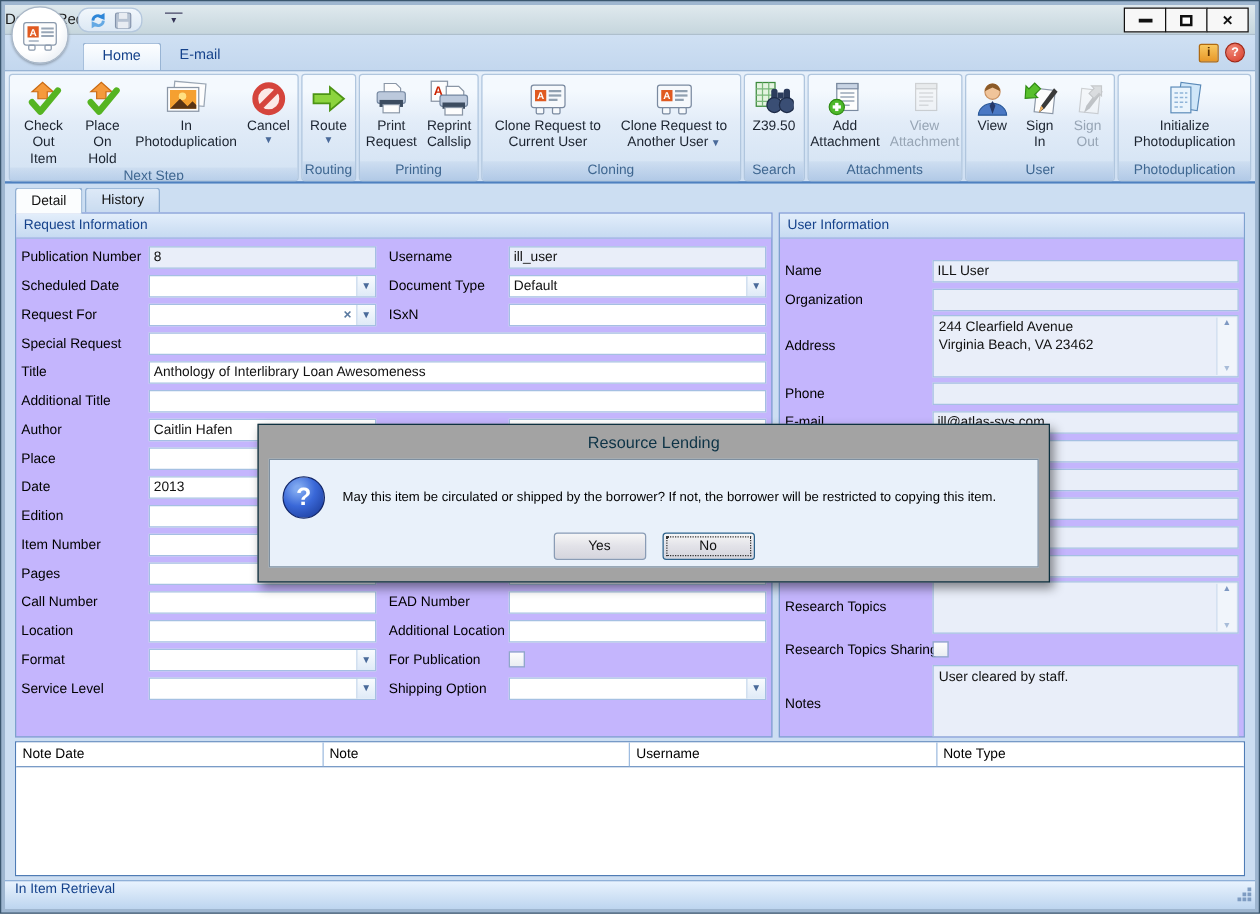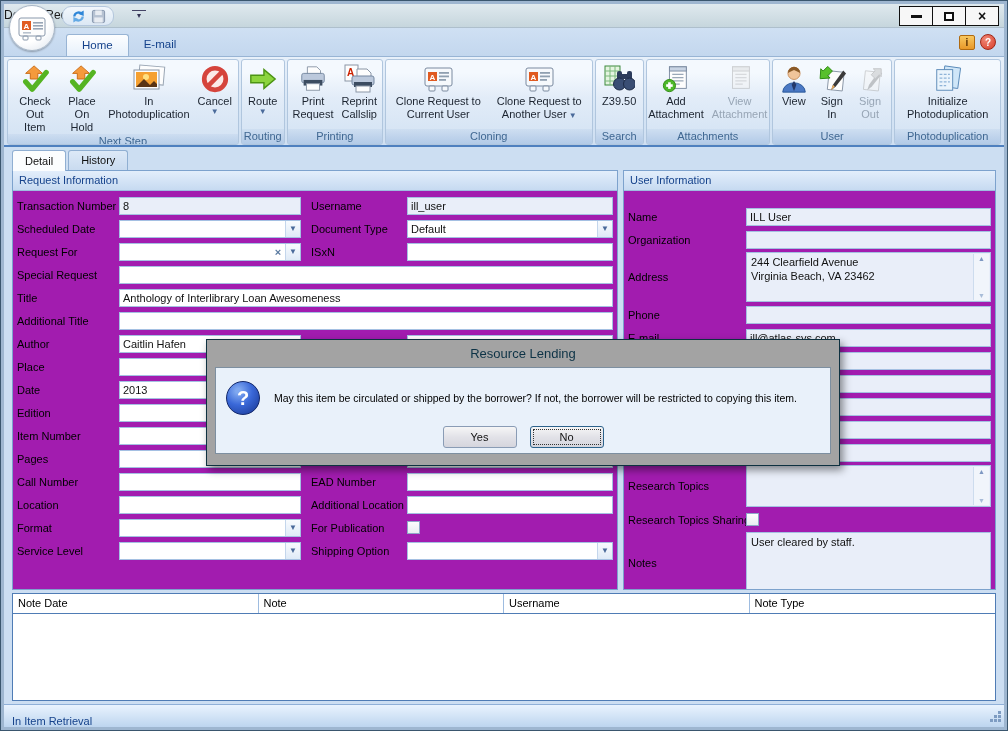--- a/index.html
+++ b/index.html
@@ -63,21 +63,21 @@
                   background:linear-gradient(rgba(180,202,230,.25),rgba(165,192,226,.7)); line-height:14px; }
 
   
   .main { flex:1; background:#ccdef2; padding:1px 8px 0; display:flex; flex-direction:column; position:relative; }
   .doc-tabs { height:22px; display:flex; align-items:flex-end; flex:none; }
   .dtab { padding:3px 12px 4px; border:1px solid #90afd2; border-bottom:none; border-radius:3px 3px 0 0;
           background:linear-gradient(#dde9f7,#c9dbf0); margin-right:2px; font-size:11px; }
   .dtab.active { background:#fbfdfe; font-weight:normal; position:relative; top:1px; padding-top:4px; }
 
   .form-area { height:420px; display:flex; gap:5px; flex:none; }
-  .panel { border:1px solid #7da2cd; background:#a21caf; display:flex; flex-direction:column;justify-content:flex-end; }
+  .panel { border:1px solid #7da2cd; background:#c4b5fd; display:flex; flex-direction:column;justify-content:flex-end; }
   .panel.request { width:606px; flex:none; }
   .panel.user { flex:1;gap:11px; }
   .panel-h { height:20px; background:linear-gradient(#e3eefb,#c6daf1); border-bottom:1px solid #9ebce0;
              color:#15428b; padding:3px 6px; flex:none; }
   .panel-body { flex:1; padding:3px 4px; overflow:hidden; }
 
   .frow { display:flex; align-items:center; height:23px; }
   .frow.tall { height:auto; padding:1px 0; }
   .lbl1 { width:102px; flex:none; color:#000; }
   .lbl2 { width:96px; flex:none; margin-left:10px; color:#000; white-space:nowrap; }
@@ -106,21 +106,21 @@
   
   .notes-table { flex:1; margin-top:3px; border:1px solid #4f7cb5; background:#fff; display:flex;
                  flex-direction:column; margin-bottom:3px; }
   .nt-head { height:20px; display:flex; border-bottom:1px solid #4f7cb5; background:#fff; flex:none; }
   .nt-col { width:25%; padding:3px 5px; border-right:1px solid #9ebce0; color:#000; }
   .nt-col:last-child { border-right:none; }
   .nt-body { flex:1; background:#fff; }
 
   
   .statusbar { height:23px; flex:none; background:linear-gradient(#e9f3fe,#bdd5ef); border-top:1px solid #8fb0d8;
-               position:relative; display:flex; align-items:flex-end; padding:0 8px; color:#15428b; }
+               position:relative; display:flex; align-items:flex-start; padding:0 8px; color:#15428b; }
   .grip { position:absolute; right:2px; bottom:2px; }
 
   
   .dialog { position:absolute; left:205px; top:338px; width:634px; height:127px; background:#a3a3a3;
             border:1px solid #0e3140; box-shadow:3px 4px 8px rgba(0,0,0,.45); z-index:100; }
   .dlg-title { height:27px; text-align:center; color:#0d3346; font-size:13px; padding-top:6px; }
   .dlg-inner { position:absolute; left:8px; right:8px; top:27px; bottom:11px; background:#e9f1fa;
                border:1px solid #7d8fa0; padding:8px 10px 6px; }
   .dlg-row { display:flex; align-items:center; gap:14px; height:44px; }
   .qicon { width:34px; height:34px; flex:none; border-radius:50%; color:#fff; font-weight:bold; font-size:20px;
@@ -441,21 +441,21 @@
       <div class="dtab">History</div>
     </div>
 
     <div class="form-area">
 
       <div class="panel request">
         <div class="panel-h">Request Information</div>
         <div class="panel-body">
 
           <div class="frow">
-            <span class="lbl1">Transaction Number</span>
+            <span class="lbl1">Publication Number</span>
             <span class="input ro ctl-short">8</span>
             <span class="lbl2">Username</span>
             <span class="input ro ctl2">ill_user</span>
           </div>
 
           <div class="frow">
             <span class="lbl1">Scheduled Date</span>
             <span class="input combo ctl-short">
               <span class="val"></span>
               <span class="cbtn">▼</span>

